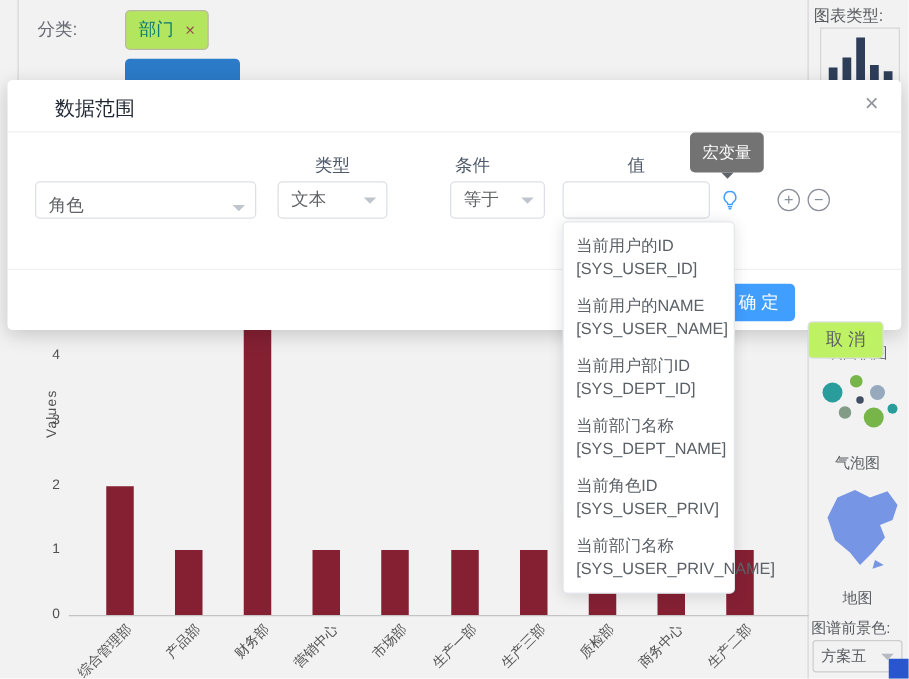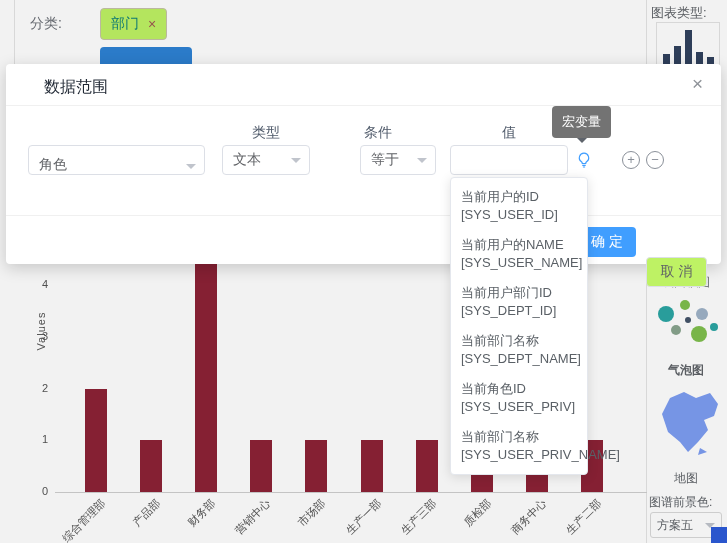--- a/index.html
+++ b/index.html
@@ -106,21 +106,21 @@
       <svg width="68" height="56">
         <circle cx="12" cy="20" r="8" fill="#2ca6a4"></circle>
         <circle cx="31" cy="11" r="5" fill="#7fbf4d"></circle>
         <circle cx="48" cy="20" r="6" fill="#9fb3c8"></circle>
         <circle cx="22" cy="36" r="5" fill="#8aa58f"></circle>
         <circle cx="45" cy="40" r="8" fill="#7fbf4d"></circle>
         <circle cx="60" cy="33" r="4" fill="#2ca6a4"></circle>
         <circle cx="34" cy="26" r="3" fill="#44546a"></circle>
       </svg>
     </div>
-    <span class="sb-label" style="top:362px;font-weight:bold;">气泡图</span>
+    <span class="sb-label" style="top:362px;">气泡图</span>
 
     <div class="thumb-map">
       <svg width="72" height="80" viewBox="0 0 72 80">
         <path d="M10 30 L18 14 L32 8 L44 14 L58 9 L66 20 L62 32 L52 36 L56 46 L46 58 L36 68 L28 58 L16 48 Z" fill="#7d9df2"></path>
         <path d="M48 64 l7 4 l-9 3 z" fill="#7d9df2"></path>
       </svg>
     </div>
     <span class="sb-label" style="top:470px;">地图</span>
 
     <span class="fg-label">图谱前景色:</span>

